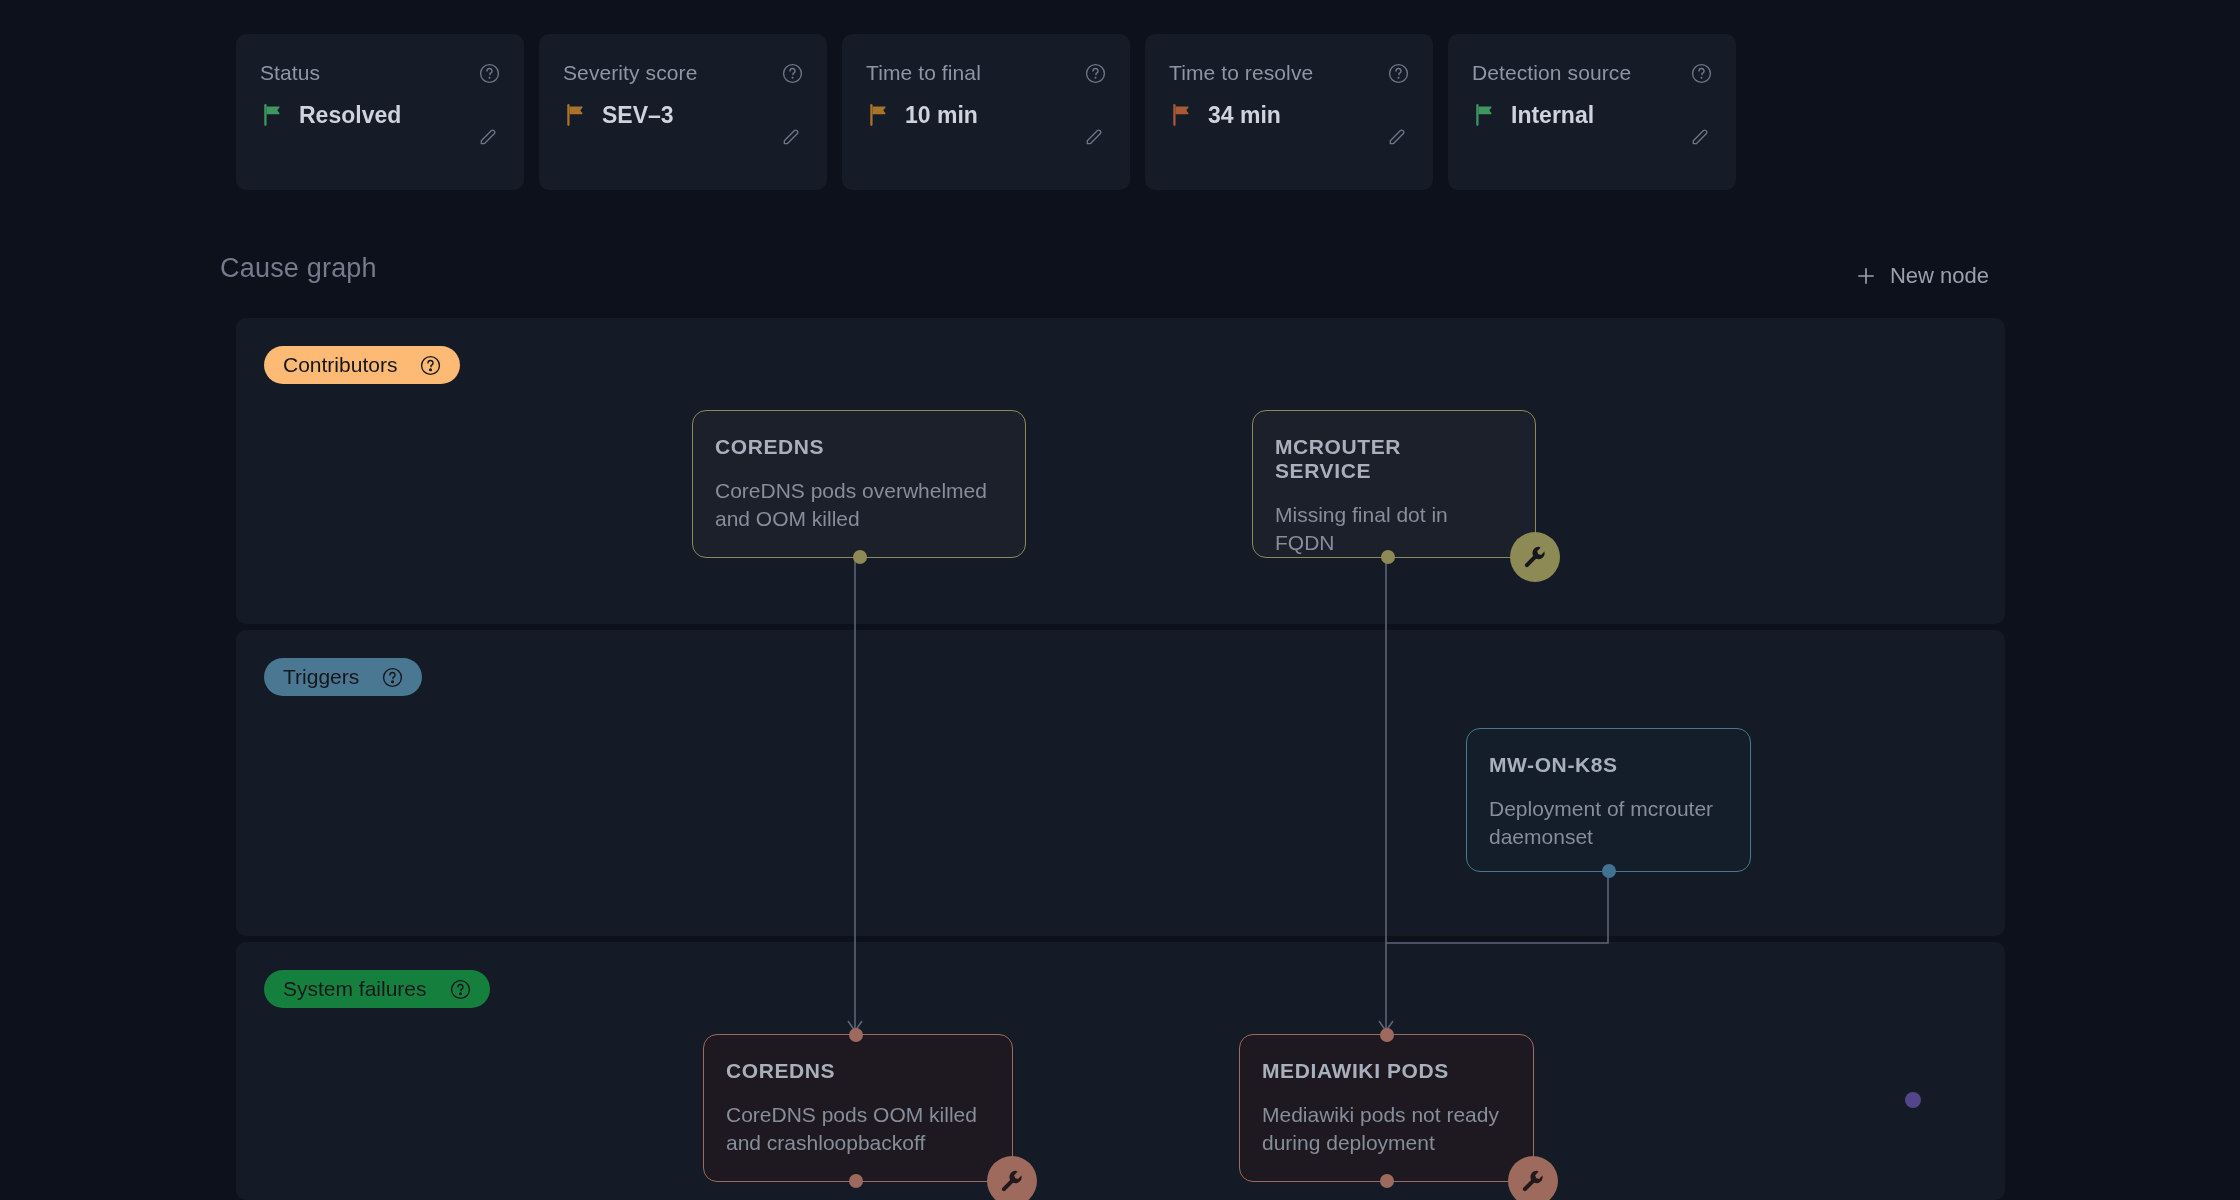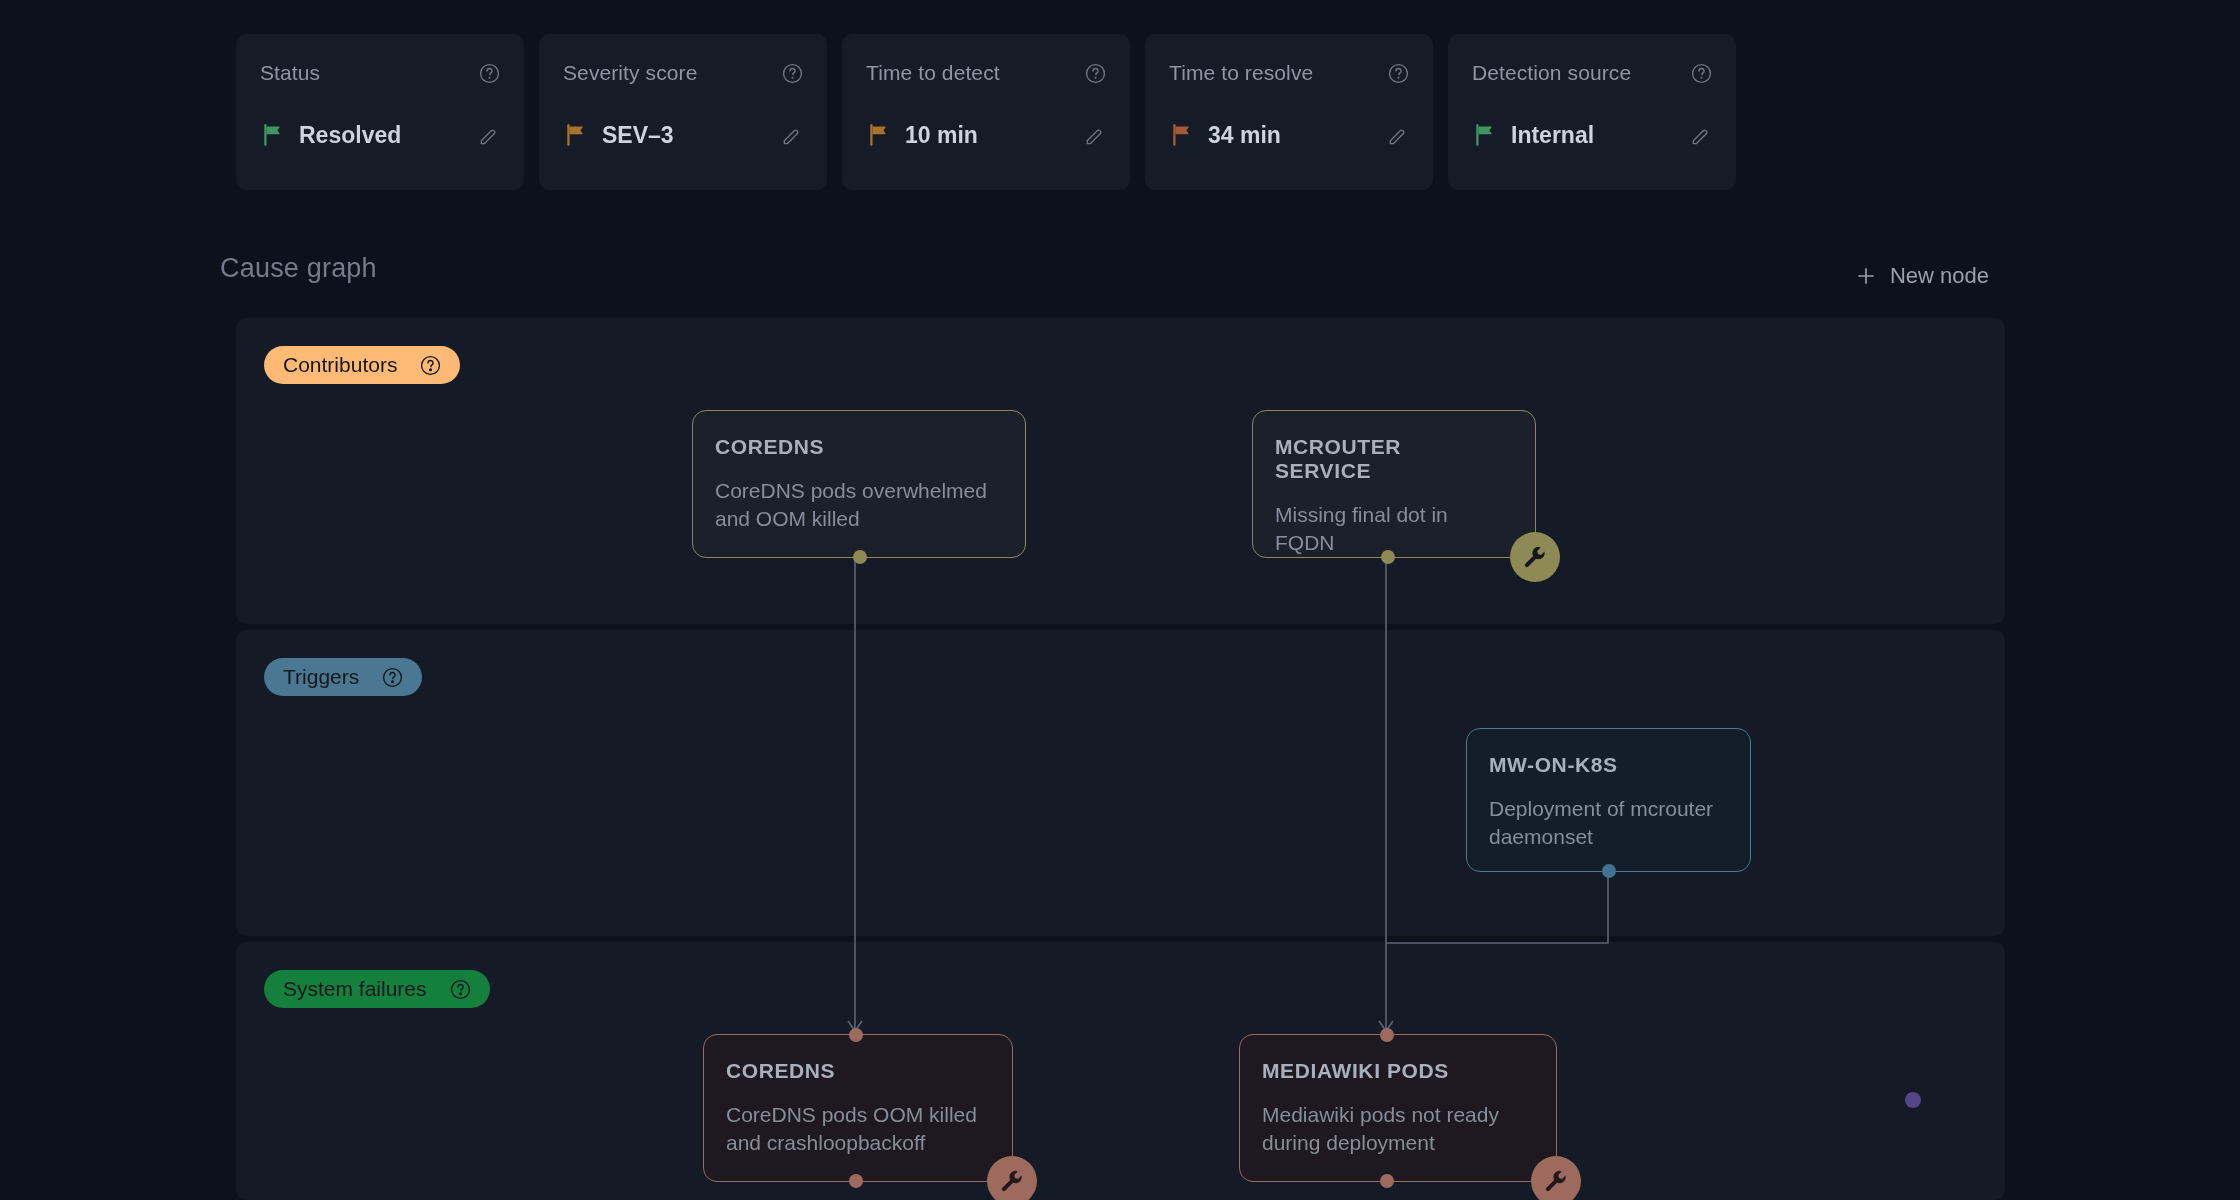--- a/index.html
+++ b/index.html
@@ -28,21 +28,21 @@
     height: 26px;
   }
   .metric-label {
     font-size: 21px; color: #8e95a3; letter-spacing: .1px; white-space: nowrap;
   }
   .help-icon {
     width: 21px; height: 21px; flex: 0 0 21px; margin-left: 10px;
   }
   .help-icon svg { display:block; }
   .metric-value-row {
-    display: flex; align-items: center; margin-top: 32px; height: 34px; text-align: center;
+    display: flex; align-items: center; margin-top: 12px; height: 34px; text-align: center;
   }
   .flag { width: 26px; height: 26px; flex: 0 0 26px; margin-right: 13px; }
   .flag svg { display: block; }
   .metric-value {
     font-size: 23px; font-weight: bold; color: #ced3dc; white-space: nowrap;
   }
   .pencil {
     position: absolute; right: 24px; bottom: 42px;
     width: 23px; height: 23px;
   }
@@ -188,21 +188,21 @@
       </div>
       <span class="pencil">
         <svg width="23" height="23" viewBox="0 0 24 24" fill="none">
             <path d="M4.5 19.5h3.1L18.2 8.9a1.6 1.6 0 0 0 0-2.3l-.8-.8a1.6 1.6 0 0 0-2.3 0L4.5 16.4z" stroke="#6f7684" stroke-width="1.4" stroke-linejoin="round"></path>
           </svg>
       </span>
     </div>
 
     <div class="metric-card">
       <div class="metric-head">
-        <span class="metric-label">Time to detect</span>
+        <span class="metric-label">Time to final</span>
         <span class="help-icon">
           <svg width="21" height="21" viewBox="0 0 20 20" fill="none">
               <circle cx="10" cy="10" r="8.5" stroke="#6f7684" stroke-width="1.3"></circle>
               <path d="M7.6 7.6a2.4 2.4 0 1 1 2.9 2.4v1.3" stroke="#6f7684" stroke-width="1.3" stroke-linecap="round"></path>
               <circle cx="10" cy="14" r=".95" fill="#6f7684"></circle>
             </svg>
         </span>
       </div>
       <div class="metric-value-row">
         <span class="flag">
@@ -367,21 +367,21 @@
       <div class="node-desc">CoreDNS pods OOM killed and crashloopbackoff</div>
       <span class="port port-red" style="left:145px; top:-7px;"></span>
       <span class="port port-red" style="left:145px; bottom:-7px;"></span>
       <span class="wrench-badge wrench-red">
         <svg width="28" height="28" viewBox="0 0 24 24">
             <path d="M15.2 3.2a5.4 5.4 0 0 0-4.8 7.9L3.6 17.9a1.8 1.8 0 0 0 2.5 2.5l6.8-6.8a5.4 5.4 0 0 0 7.2-6.3l-2.9 2.9-2.6-.7-.7-2.6 2.9-2.9a5.5 5.5 0 0 0-1.6-.8z" fill="#23181c"></path>
           </svg>
       </span>
     </div>
 
-    <div class="node node-red" style="left:1003px; top:716px; width:318px; height:148px;">
+    <div class="node node-red" style="left:1003px; top:716px; width:295px; height:148px;">
       <div class="node-title">MEDIAWIKI PODS</div>
       <div class="node-desc">Mediawiki pods not ready during deployment</div>
       <span class="port port-red" style="left:140px; top:-7px;"></span>
       <span class="port port-red" style="left:140px; bottom:-7px;"></span>
       <span class="wrench-badge wrench-red">
         <svg width="28" height="28" viewBox="0 0 24 24">
             <path d="M15.2 3.2a5.4 5.4 0 0 0-4.8 7.9L3.6 17.9a1.8 1.8 0 0 0 2.5 2.5l6.8-6.8a5.4 5.4 0 0 0 7.2-6.3l-2.9 2.9-2.6-.7-.7-2.6 2.9-2.9a5.5 5.5 0 0 0-1.6-.8z" fill="#23181c"></path>
           </svg>
       </span>
     </div>

